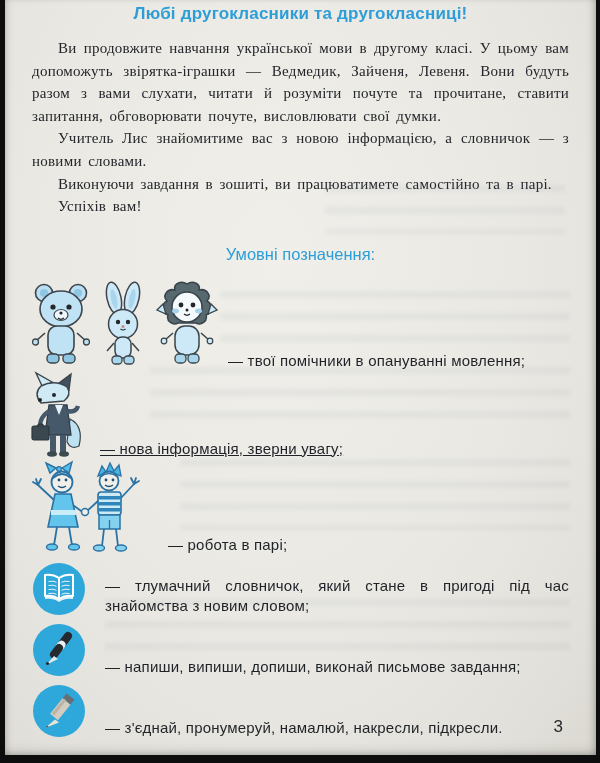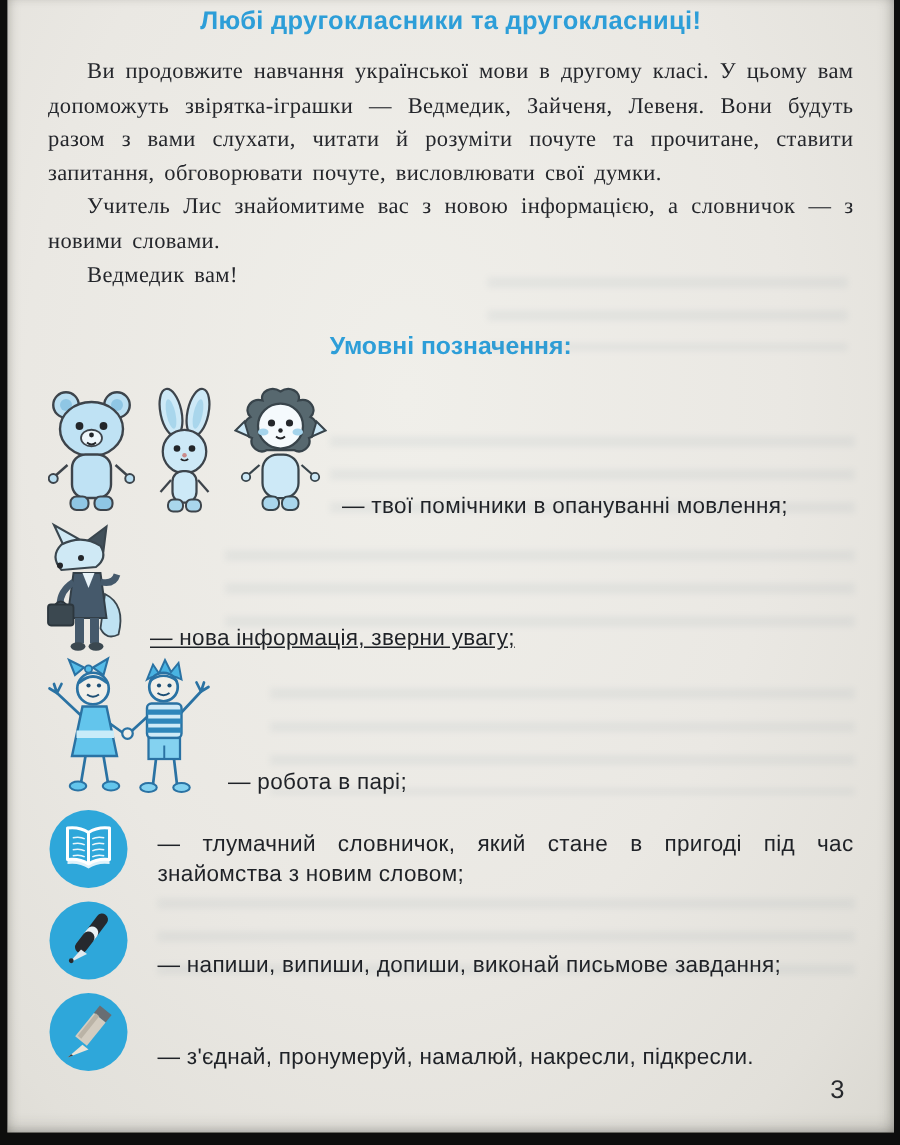--- a/index.html
+++ b/index.html
@@ -56,21 +56,21 @@
     line-height:22.6px;
     text-align:justify;
     text-indent:26px;
     letter-spacing:.25px;
     word-spacing:2.5px;
   }
   .section-heading{
     margin:27px 0 13px 0;
     text-align:center;
     font-family:"Liberation Sans", sans-serif;
-    font-weight:bold;
+    font-weight:normal;
     font-size:16.5px;
     color:#2d9ed8;
   }
   .legend{position:relative;}
   .legend-row{
     display:flex;
     align-items:flex-end;
     position:relative;
   }
   .legend-label{
@@ -82,21 +82,21 @@
     letter-spacing:.2px;
   }
   .row-animals{height:94px;}
   .row-animals .icon-group{display:flex;align-items:flex-end;gap:10px;width:182px;flex:none;}
   .row-animals .legend-label{margin-left:14px;}
   .row-fox{height:90px;margin-top:-2px;}
   .row-fox .icon-box{width:62px;flex:none;margin-left:-6px;}
   .row-fox .legend-label{margin-left:12px;text-decoration:underline;}
   .row-children{height:96px;}
   .row-children .icon-box{width:124px;flex:none;margin-left:-4px;}
-  .row-children .legend-label{}
+  .row-children .legend-label{margin-left:16px;}
   .row-circle{min-height:58px;margin-top:3px;}
   .row-circle .icon-box{width:56px;flex:none;}
   .row-circle .legend-label{margin-left:17px;flex:1;}
   .icon-box{display:flex;align-items:center;}
   .page-number{
     position:absolute;
     right:33px;
     bottom:18px;
     font-family:"Liberation Sans", sans-serif;
     font-size:17px;
@@ -113,21 +113,22 @@
   <div class="ghost g2"></div>
   <div class="ghost g3"></div>
   <div class="ghost g4"></div>
   <div class="ghost g5"></div>
 
   <h1 class="title">Любі другокласники та другокласниці!</h1>
 
   <div class="intro">
     <p>Ви продовжите навчання української мови в другому класі. У цьому вам допоможуть звірятка-іграшки — Ведмедик, Зайченя, Левеня. Вони будуть разом з вами слухати, читати й розуміти почуте та прочитане, ставити запитання, обговорювати почуте, висловлювати свої думки.</p>
     <p>Учитель Лис знайомитиме вас з новою інформацією, а словничок — з новими словами.</p>
-    <p>Ведмедик вам!</p>
+    <p>Виконуючи завдання в зошиті, ви працюватимете самостійно та в парі.</p>
+    <p>Успіхів вам!</p>
   </div>
 
   <h2 class="section-heading">Умовні позначення:</h2>
 
   <div class="legend">
 
     <div class="legend-row row-animals">
       <div class="icon-group">
         <span>
           <svg width="58" height="90" viewBox="0 0 58 90">

